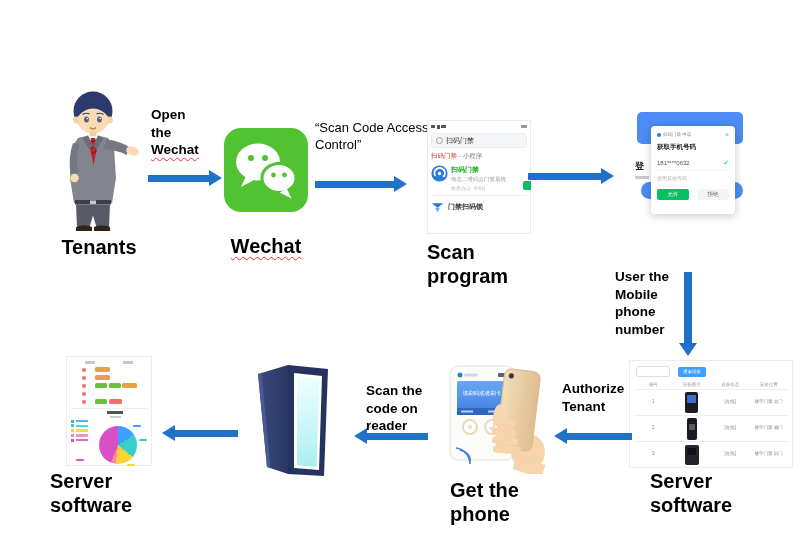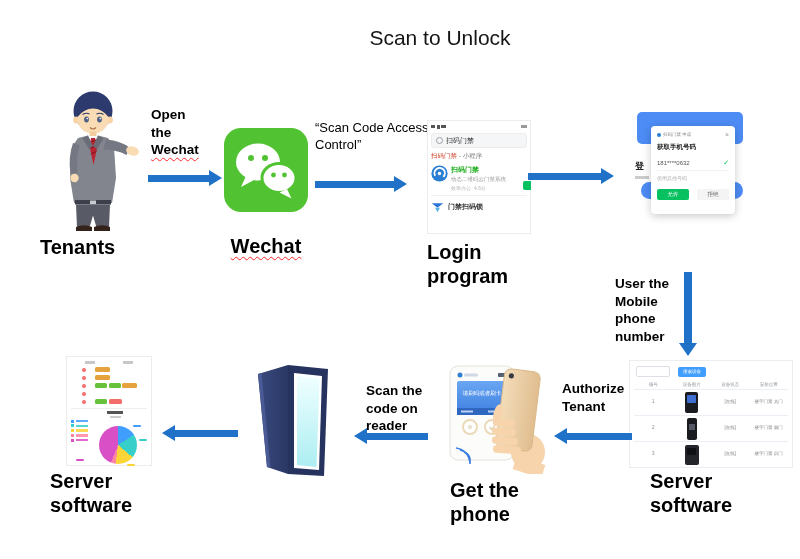--- a/index.html
+++ b/index.html
@@ -112,21 +112,20 @@
   .p2{background:#36cfc9;left:68px;top:28px;}
   .p3{background:#fbd437;left:56px;top:53px;}
   .p4{background:#d94fc6;left:5px;top:48px;}
 </style>
 </head>
 <body>
 
 <div id="canvas">
 
   <div class="title">
-    <div>Scan to Unlock</div>
   </div>
 
   <svg class="abs" style="left:46px;top:86px" width="94" height="150" viewBox="0 0 94 150">
     <circle cx="47" cy="25" r="19.5" fill="#2c3a6d"></circle>
     <circle cx="30.5" cy="34" r="3.4" fill="#f7d3a5"></circle>
     <circle cx="63.5" cy="34" r="3.4" fill="#f7d3a5"></circle>
     <ellipse cx="47" cy="33.5" rx="15.5" ry="14" fill="#f9dcb4"></ellipse>
     <path d="M31.5,31 Q33,16.5 47,16 Q61,16.5 62.5,31 Q56,22.5 47,22.5 Q38,22.5 31.5,31 Z" fill="#2c3a6d"></path>
     <ellipse cx="40.5" cy="33.5" rx="2.4" ry="3" fill="#4f5f86"></ellipse>
       <circle cx="41.2" cy="32.6" r="0.8" fill="#fff"></circle>
@@ -147,21 +146,21 @@
     <path d="M27,57 q-5,14 -2.5,31 l7,-1 q-1.5,-15 2,-28 Z" fill="#757882"></path>
     <circle cx="28.5" cy="92" r="4.2" fill="#f9dcb4"></circle>
     <path d="M60,53.5 q16,1.5 24,8.5 l-3.5,7 q-10,-5.5 -23,-5.5 Z" fill="#757882"></path>
     <ellipse cx="86.5" cy="65" rx="6.5" ry="4.6" transform="rotate(18 86.5 65)" fill="#f9dcb4"></ellipse>
     <rect x="29" y="114" width="36" height="4.5" fill="#3d404a"></rect>
     <rect x="44" y="114.5" width="6" height="3.5" fill="#c8cad0"></rect>
     <path d="M30,118.5 h34 l-1,23 h-12.5 l-3.5,-12 -3.5,12 H31 Z" fill="#585b66"></path>
     <path d="M30,141 q8,-3.5 16,0 l0,4 h-16 Z" fill="#33231a"></path>
     <path d="M48,141 q8,-3.5 16,0 l0,4 h-16 Z" fill="#33231a"></path>
   </svg>
-  <div class="node-label" style="left:40px;top:236px;width:118px;text-align:left">Tenants</div>
+  <div class="node-label" style="left:40px;top:236px;width:118px;text-align:center">Tenants</div>
 
   <div class="step-label" style="left:151px;top:106px;width:46px">
     <span>Open the</span>
     <span class="sq">Wechat</span>
   </div>
   <div class="harrow" style="left:148px;top:169px;width:74px">
     <div class="shaft"></div>
       <div class="head-r"></div>
   </div>
 
@@ -220,21 +219,21 @@
       <span class="ms-enter"></span>
     </div>
     <div class="ms-item2">
       <svg class="ms-logo2" viewBox="0 0 16 16">
         <polygon points="1,4 15,4 8,9.5" fill="#2b74d9"></polygon>
         <polygon points="5,9.5 11,9.5 8,15" fill="#5fb3e8"></polygon>
       </svg>
       <span class="ms-name2">门禁扫码锁</span>
     </div>
   </div>
-  <div class="node-label" style="left:427px;top:241px;width:92px">Login program</div>
+  <div class="node-label" style="left:427px;top:241px;width:92px">Scan program</div>
 
   <div class="harrow" style="left:528px;top:167px;width:86px">
     <div class="shaft"></div>
       <div class="head-r"></div>
   </div>
 
   <div class="shot" id="login-shot" style="left:630px;top:104px;width:126px;height:126px">
     <div class="lg-header"></div>
     <div class="lg-behind">
       <span>登</span>
@@ -253,21 +252,21 @@
         <span class="lg-check">✓</span>
       </div>
       <div class="lg-other">使用其他号码</div>
       <div class="lg-btnrow">
         <span class="lg-allow">允许</span>
         <span class="lg-deny">拒绝</span>
       </div>
     </div>
   </div>
 
-  <div class="step-label" style="left:615px;top:275px;width:66px">User the Mobile phone number</div>
+  <div class="step-label" style="left:615px;top:268px;width:66px">User the Mobile phone number</div>
   <div class="varrow" style="left:678px;top:272px;height:84px">
     <div class="shaft"></div>
       <div class="vhead"></div>
   </div>
 
   <div class="shot" id="srv-r" style="left:629px;top:360px;width:164px;height:108px">
     <div class="sr-top">
       <span class="sr-input"></span>
       <span class="sr-btn">搜索设备</span>
     </div>

